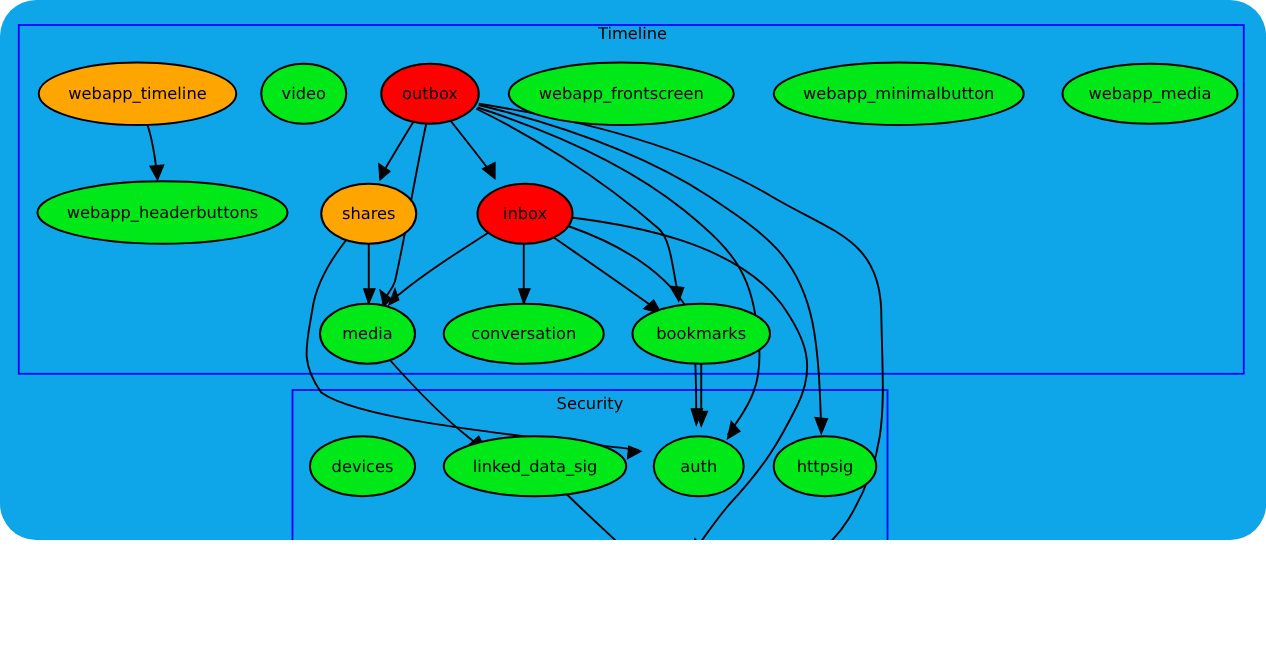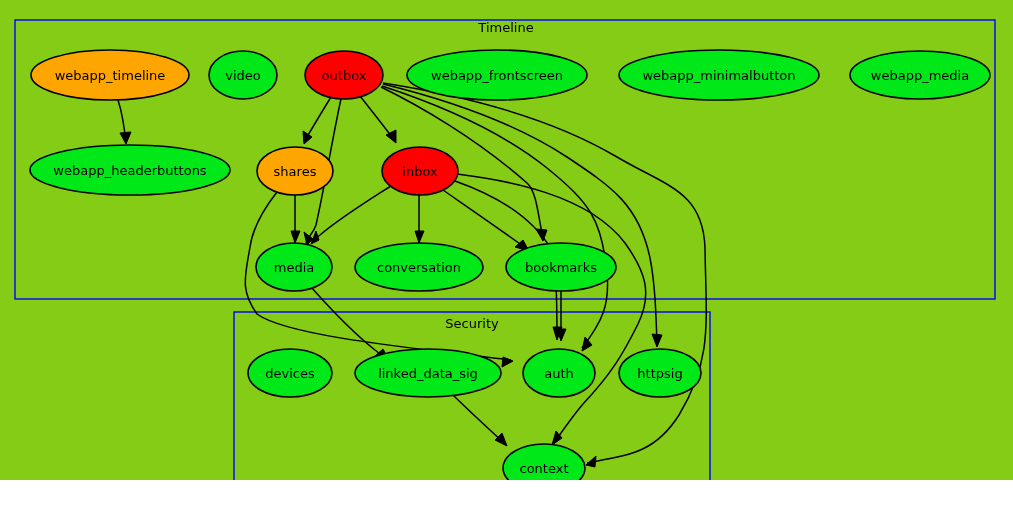--- a/index.html
+++ b/index.html
@@ -3,24 +3,25 @@
 <meta charset="utf-8">
 <style>
   html, body {
     margin: 0;
     padding: 0;
     background: #ffffff;
   }
   #stage {
     position: relative;
     width: 1013px;
-    height: 480px;
-    background: #84cc16;
+    height: 432px;
+    background: #0ea5e9;
     font-family: "DejaVu Sans", "Liberation Sans", sans-serif;
     overflow: hidden;
+    border-radius: 29px;
   }
   #graph-svg {
     display: block;
     width: 1013px;
     height: 520px;
   }
   .cluster-box {
     fill: none;
     stroke: #0000ff;
     stroke-width: 1.4;

